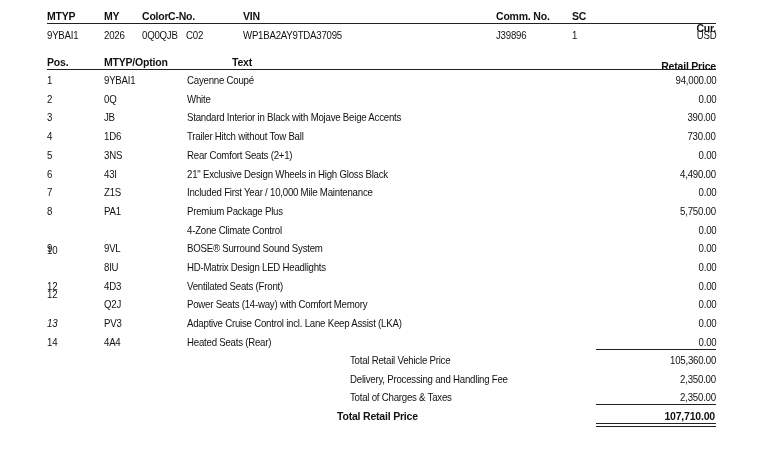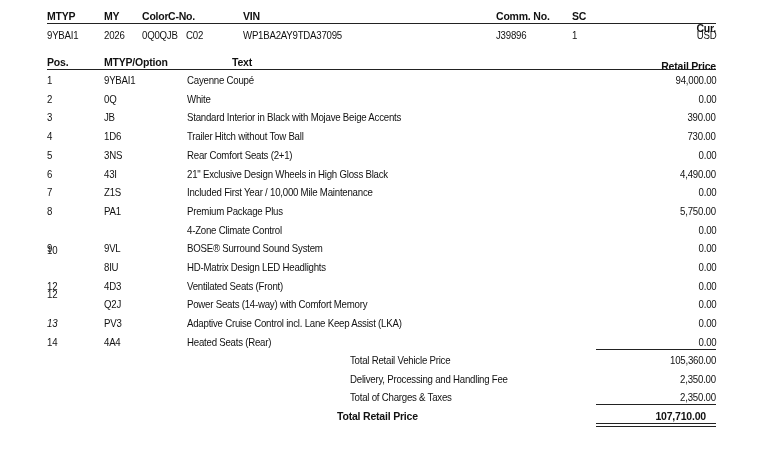--- a/index.html
+++ b/index.html
@@ -181,15 +181,15 @@
   <span class="abs cell right" style="right:58px; top:354px;">105,360.00</span>
 
   <span class="abs cell" style="left:350px; top:373px;">Delivery, Processing and Handling Fee</span>
   <span class="abs cell right" style="right:58px; top:373px;">2,350.00</span>
 
   <span class="abs cell" style="left:350px; top:391px;">Total of Charges &amp; Taxes</span>
   <span class="abs cell right" style="right:58px; top:391px;">2,350.00</span>
   <div class="rule" style="left:596px; width:120px; top:404px;"></div>
 
   <span class="abs hdr bold" style="left:337px; top:410px;">Total Retail Price</span>
-  <span class="abs hdr bold right" style="right:68px; top:410px;">107,710.00</span>
+  <span class="abs hdr bold right" style="right:59px; top:410px;">107,710.00</span>
   <div class="rule-double" style="left:596px; width:120px; top:423px;"></div>
 </div>
 
 </body></html>

